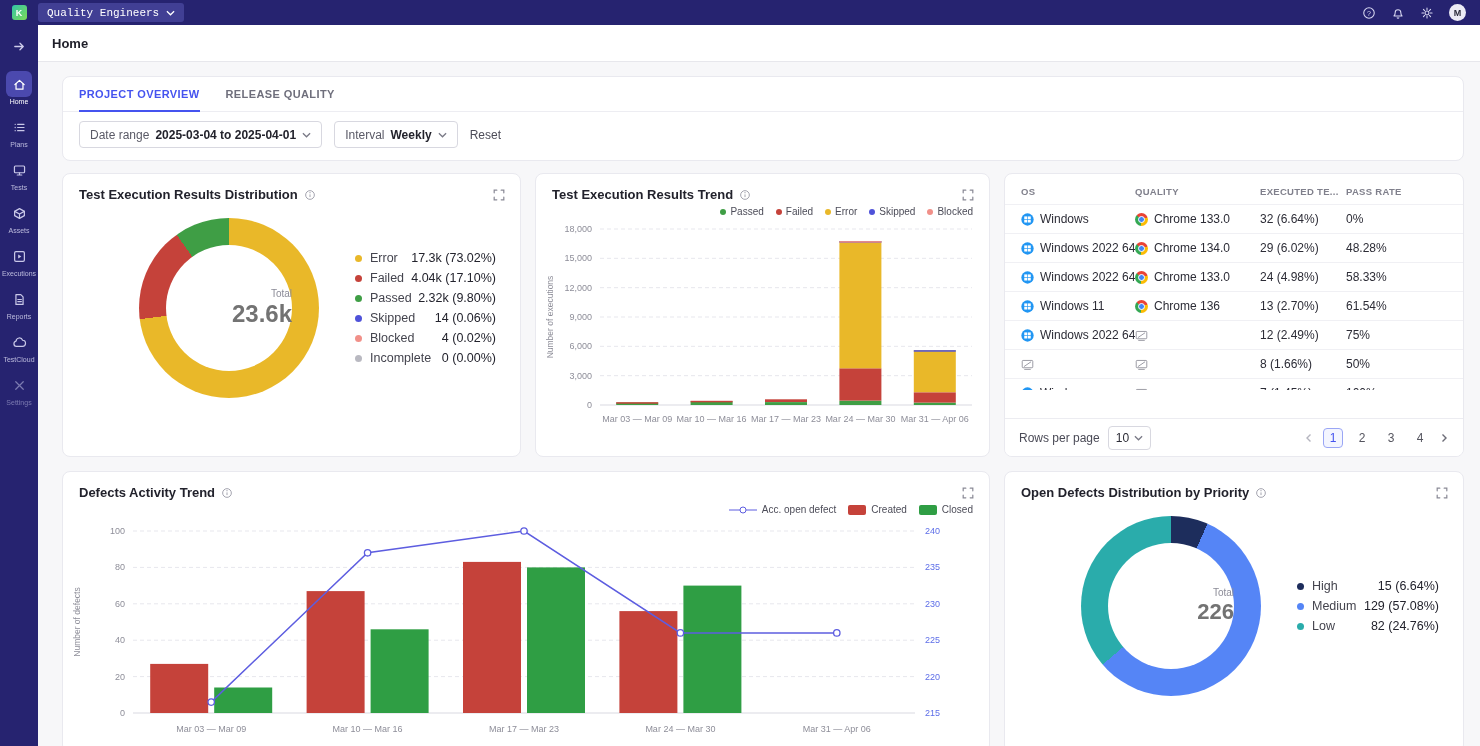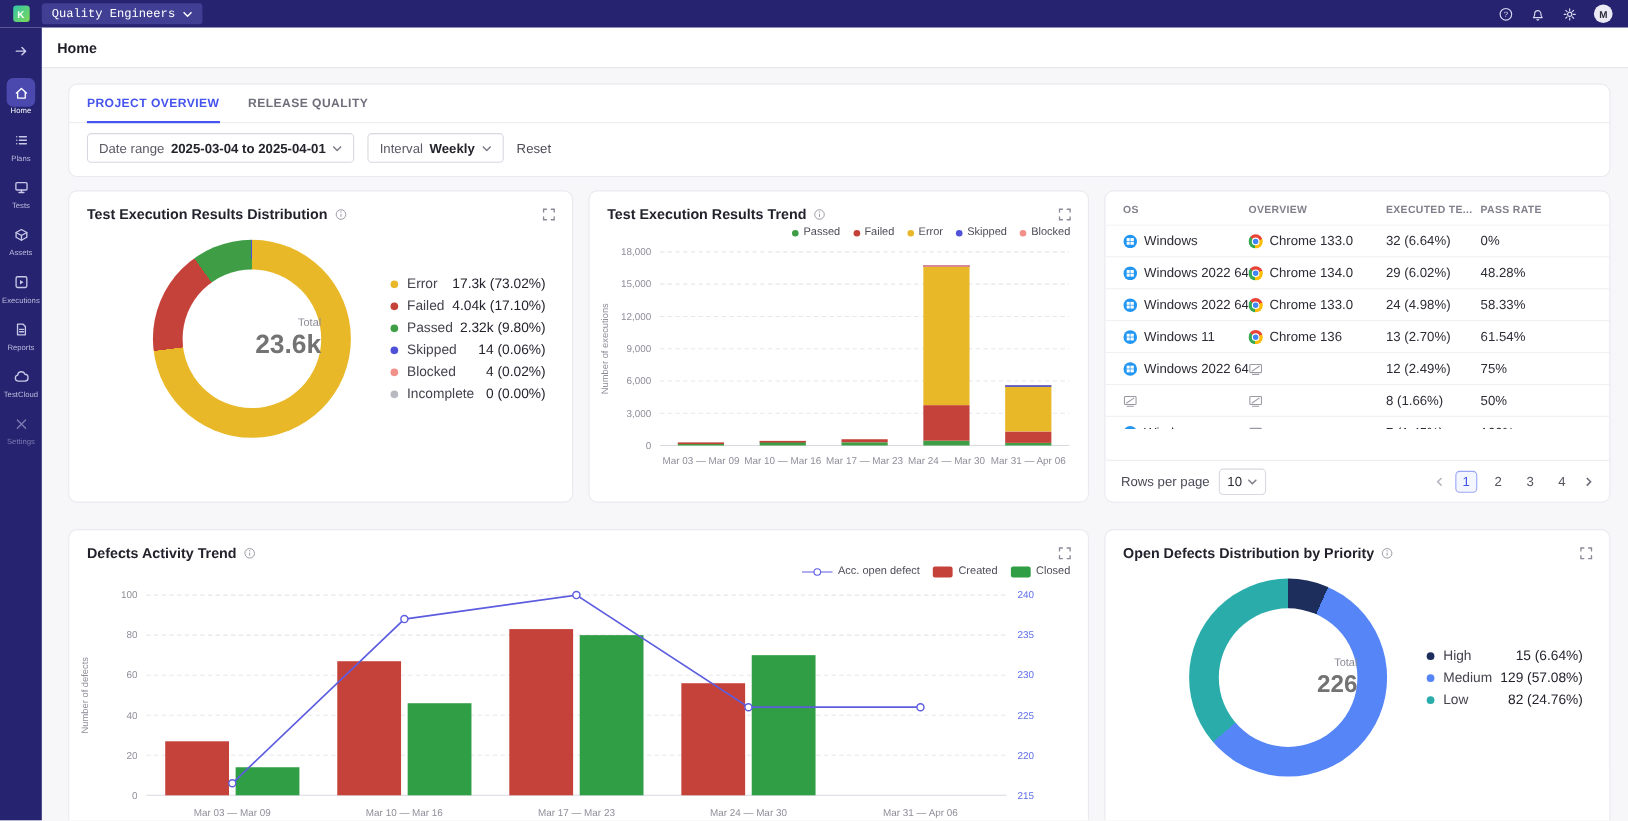--- a/index.html
+++ b/index.html
@@ -33,21 +33,21 @@
 
   .panel{background:#fff;border:1px solid #e9e9ef;border-radius:8px;margin-bottom:12px}
   .tabs{display:flex;gap:26px;padding:0 16px;border-bottom:1px solid #ededf2;height:35px}
   .tab{display:flex;align-items:center;font-size:11px;font-weight:bold;letter-spacing:.4px;color:#6f6f7c;border-bottom:2px solid transparent;margin-bottom:-1px;cursor:pointer}
   .tab.active{color:#4553ef;border-bottom-color:#4553ef}
   .filters{display:flex;align-items:center;gap:12px;padding:9px 16px 12px}
   .chip{height:27px;border:1px solid #d8d8e0;border-radius:4px;background:#fff;display:flex;align-items:center;gap:6px;padding:0 10px;font-size:12px;color:#5a5a66;cursor:pointer;font-family:inherit}
   .chip b{color:#23232c}
   .reset-btn{font-size:12px;color:#4c4c58;background:none;border:none;cursor:pointer;font-family:inherit}
 
-  .grid1{display:grid;grid-template-columns:459px 455px 460px;gap:14px;margin-bottom:24px}
+  .grid1{display:grid;grid-template-columns:459px 455px 460px;gap:14px;margin-bottom:14px}
   .grid2{display:grid;grid-template-columns:928px 460px;gap:14px}
   .card{background:#fff;border:1px solid #e9e9ef;border-radius:8px;position:relative;overflow:hidden}
   .card.h1{height:284px}
   .card.h2{height:282px}
   .card-head{display:flex;align-items:center;padding:13px 14px 0 16px}
   .card-title{font-size:13px;font-weight:bold;color:#22222c}
   .info-ico{margin-left:6px;color:#9a9aa6;display:flex;cursor:pointer;background:none;border:none}
   .expand-btn{margin-left:auto;color:#8a8a96;background:none;border:none;cursor:pointer;display:flex}
 
   
@@ -363,21 +363,21 @@
               <rect x="371.8" y="173.3" width="42" height="10.3" fill="#c5423a"></rect>
               <rect x="371.8" y="131.2" width="42" height="42.0" fill="#e9b829"></rect>
               <rect x="371.8" y="131.2" width="42" height="1.5" fill="#4f52d9"></rect>
               <text class="small" transform="rotate(-90 11 98)" x="11" y="98" text-anchor="middle">Number of executions</text>
             </svg></div>
       </div>
 
       <div class="card h1">
         <div class="thead" id="coverage-head">
             <span>OS</span>
-            <span>OVERVIEW</span>
+            <span>QUALITY</span>
             <span>EXECUTED TE...</span>
             <span>PASS RATE</span>
           </div>
         <div class="tbody" id="coverage-body">
   <div class="trow">
     <span class="cellflex">
                 <svg width="13" height="13" viewBox="0 0 16 16" style="flex:none">
                   <circle cx="8" cy="8" r="7.6" fill="#2196f3"></circle>
                   <g fill="#fff">
                     <rect x="4" y="4.2" width="3.4" height="3.3"></rect>

